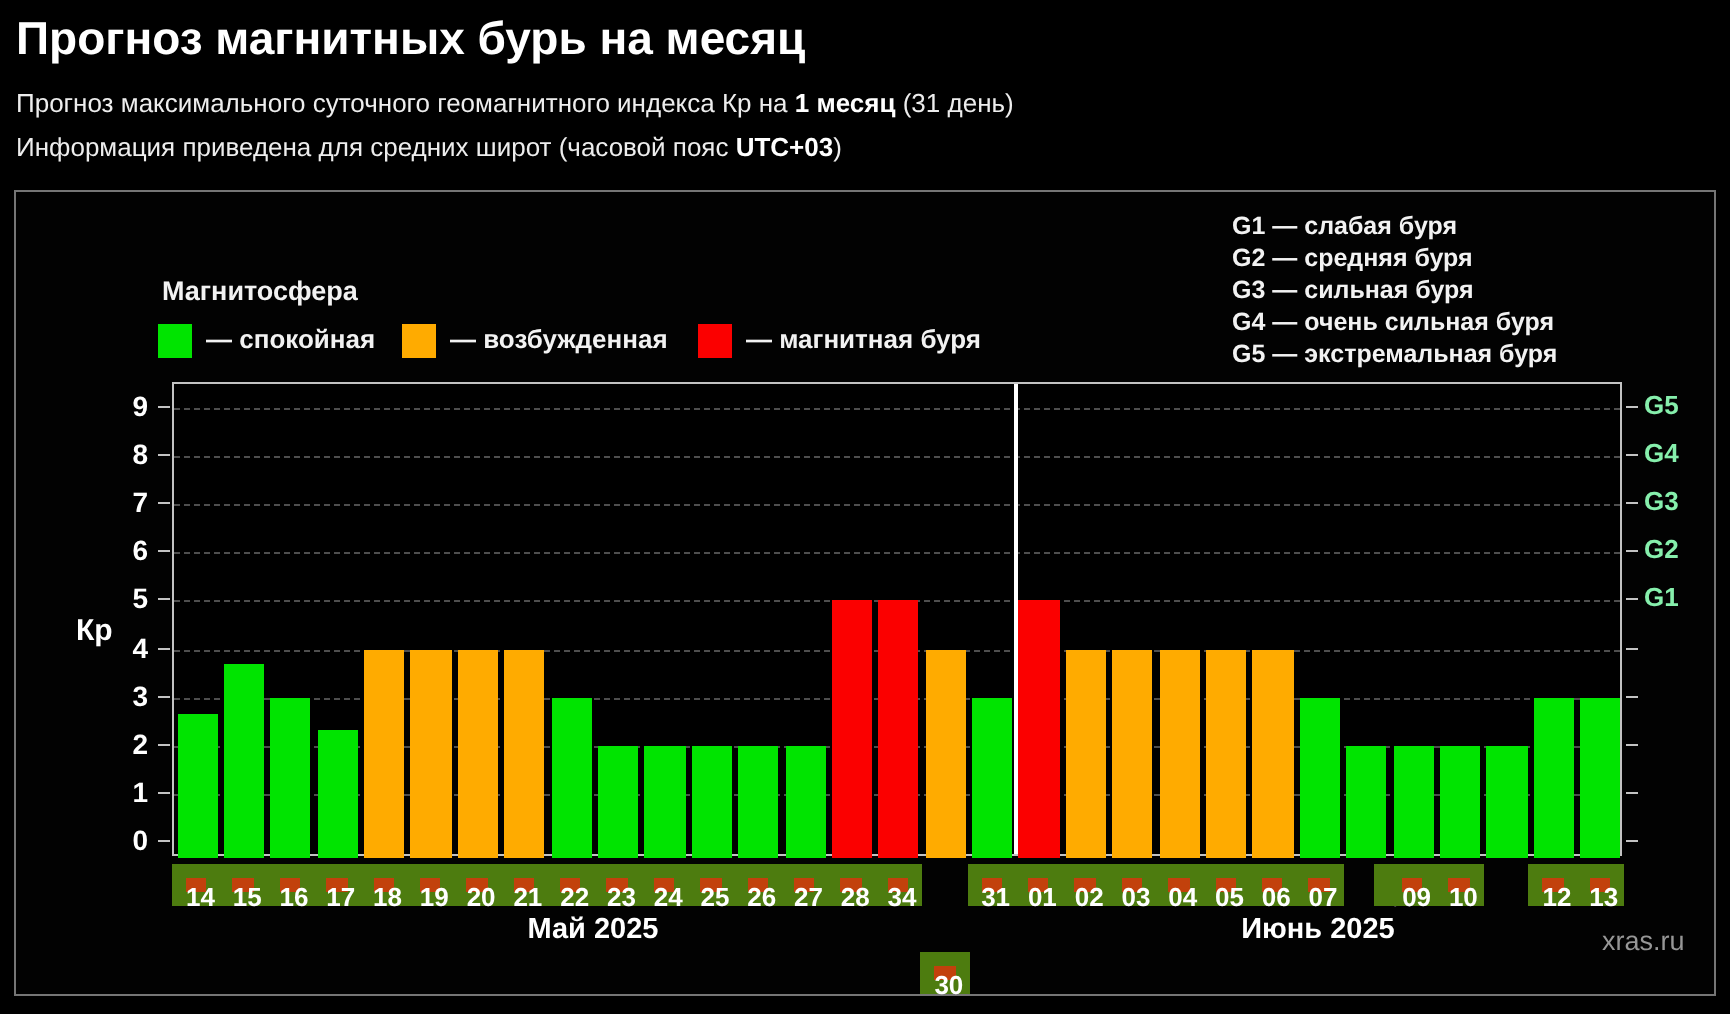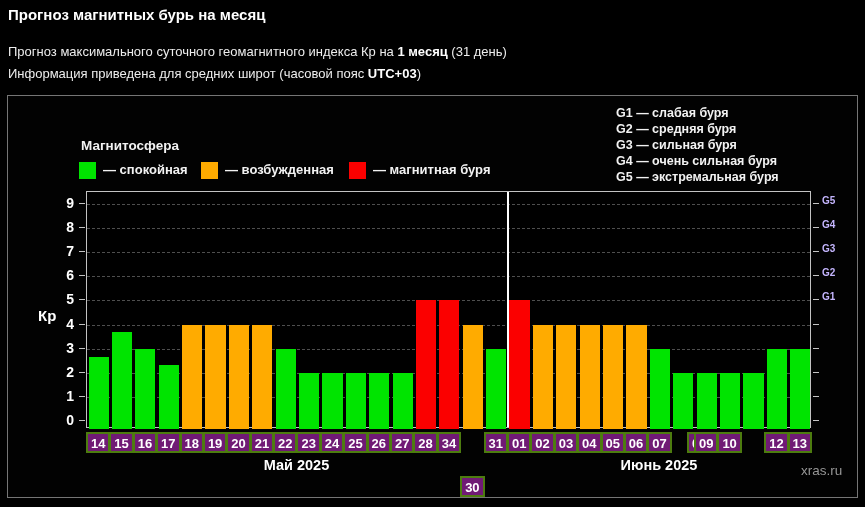--- a/index.html
+++ b/index.html
@@ -1,21 +1,21 @@
 <!DOCTYPE html>
 <html><head>
 <meta charset="utf-8">
 <style>
   * { margin:0; padding:0; box-sizing:border-box; }
   html,body { width:865px; height:507px; background:#000; overflow:hidden;
               font-family:"Liberation Sans", sans-serif; color:#fff; }
   .abs { position:absolute; }
 
   
-  #page-title { position:absolute; left:8px; top:6px; font-size:15px; font-weight:bold; color:#fff; }
+  #page-title { position:absolute; left:8px; top:6px; font-size:23px; font-weight:bold; color:#fff; }
   .sub { position:absolute; left:8px; font-size:13px; color:#ededed; }
   #sub1 { top:44px; } #sub2 { top:66px; }
   .sub b { color:#fff; }
 
   
   #panel { position:absolute; left:7px; top:95px; width:851px; height:403px;
            background:#020202; border:1px solid #757575; }
 
   #chart-title { position:absolute; left:73px; top:11px; font-size:15px; font-weight:bold; color:#f2f2f2; }
   #legend-title { position:absolute; left:73px; top:42px; font-size:13.5px; font-weight:bold; color:#f2f2f2; }
@@ -29,28 +29,28 @@
 
   
   #plot { position:absolute; left:78px; top:95px; width:725px; height:237px;
           border:1px solid #c3c3c3; background:#000; }
   .gridline { position:absolute; left:0; width:100%; height:0; border-top:1px dashed #4e4e4e; }
   .bar { position:absolute; }
   #divider { position:absolute; top:0; width:2px; height:100%; background:#fff; }
 
   .tick { position:absolute; background:#c3c3c3; height:1px; width:6px; }
   .ytick-label { position:absolute; width:20px; text-align:right; font-size:14px; font-weight:bold; color:#fff; }
-  .gtick-label { position:absolute; font-size:10px; font-weight:bold; color:#c4b5fd; }
+  .gtick-label { position:absolute; font-size:13px; font-weight:bold; color:#86efac; }
   #ylabel { position:absolute; left:30px; font-size:15px; font-weight:bold; color:#fff; }
 
   
   #dates { position:absolute; left:78px; top:336px; height:21px; width:726px; }
-  .date-cell { position:absolute; top:0; height:21px; border:2px solid #4d7c0f;
-               background:#701a75; color:#fff; font-size:13px; font-weight:bold;
-               text-align:center; line-height:19px; }
+  .date-cell { position:absolute; top:0; height:21px; border:7px solid #4d7c0f;
+               background:#c2410c; color:#fff; font-size:13px; font-weight:bold;
+               text-align:left; line-height:19px; }
   .month-label { position:absolute; top:361px; transform:translateX(-50%);
                  font-size:14.5px; font-weight:bold; color:#fff; white-space:nowrap; }
   #watermark { position:absolute; left:793px; top:367px; font-size:13.5px; color:#969696; }
 </style>
 </head>
 <body>
 
 <h1 id="page-title">Прогноз магнитных бурь на месяц</h1>
 
 <p class="sub" id="sub1"><span>Прогноз максимального суточного геомагнитного индекса Кр на </span><b>1 месяц</b><span> (31 день)</span></p>

